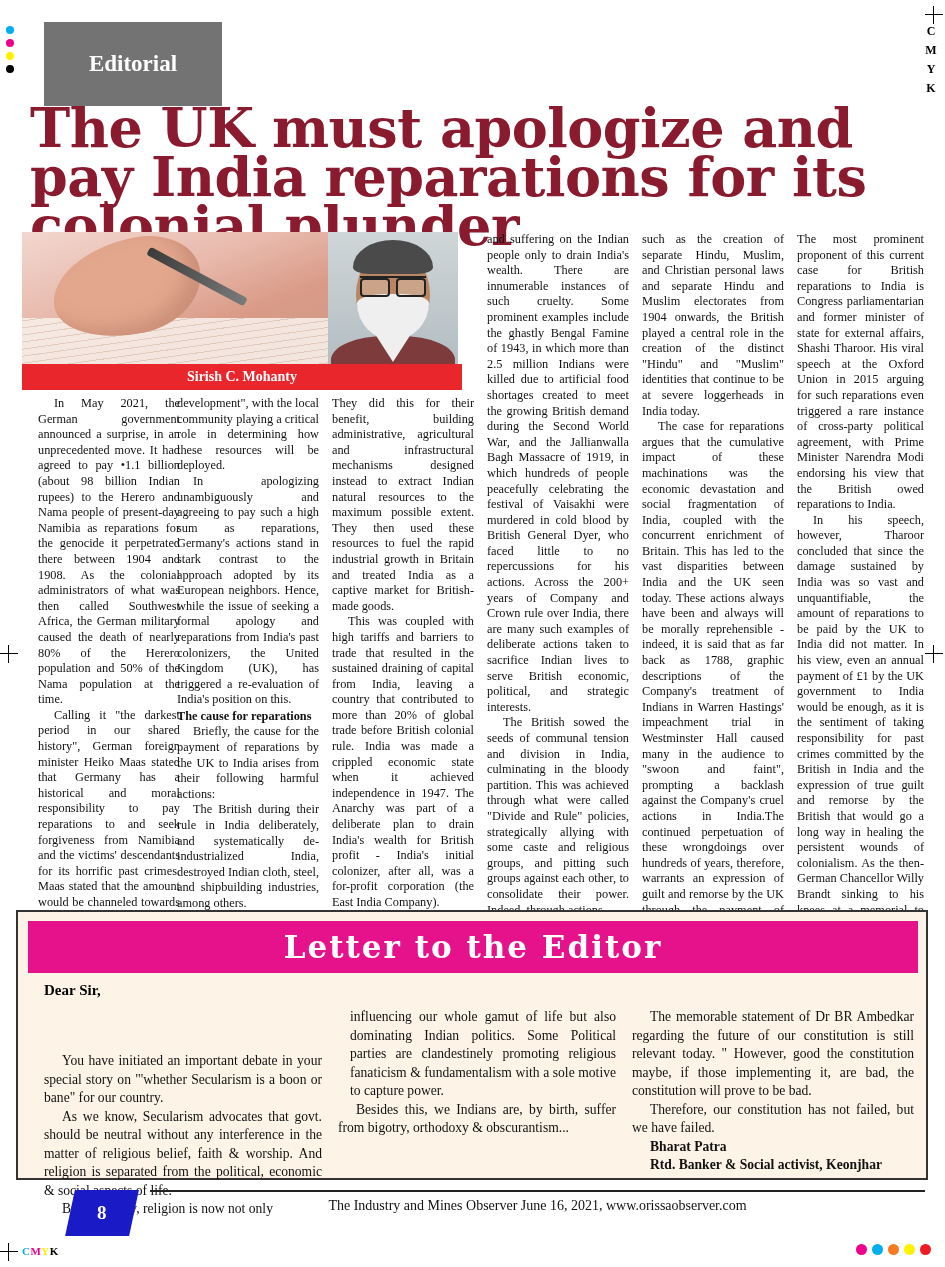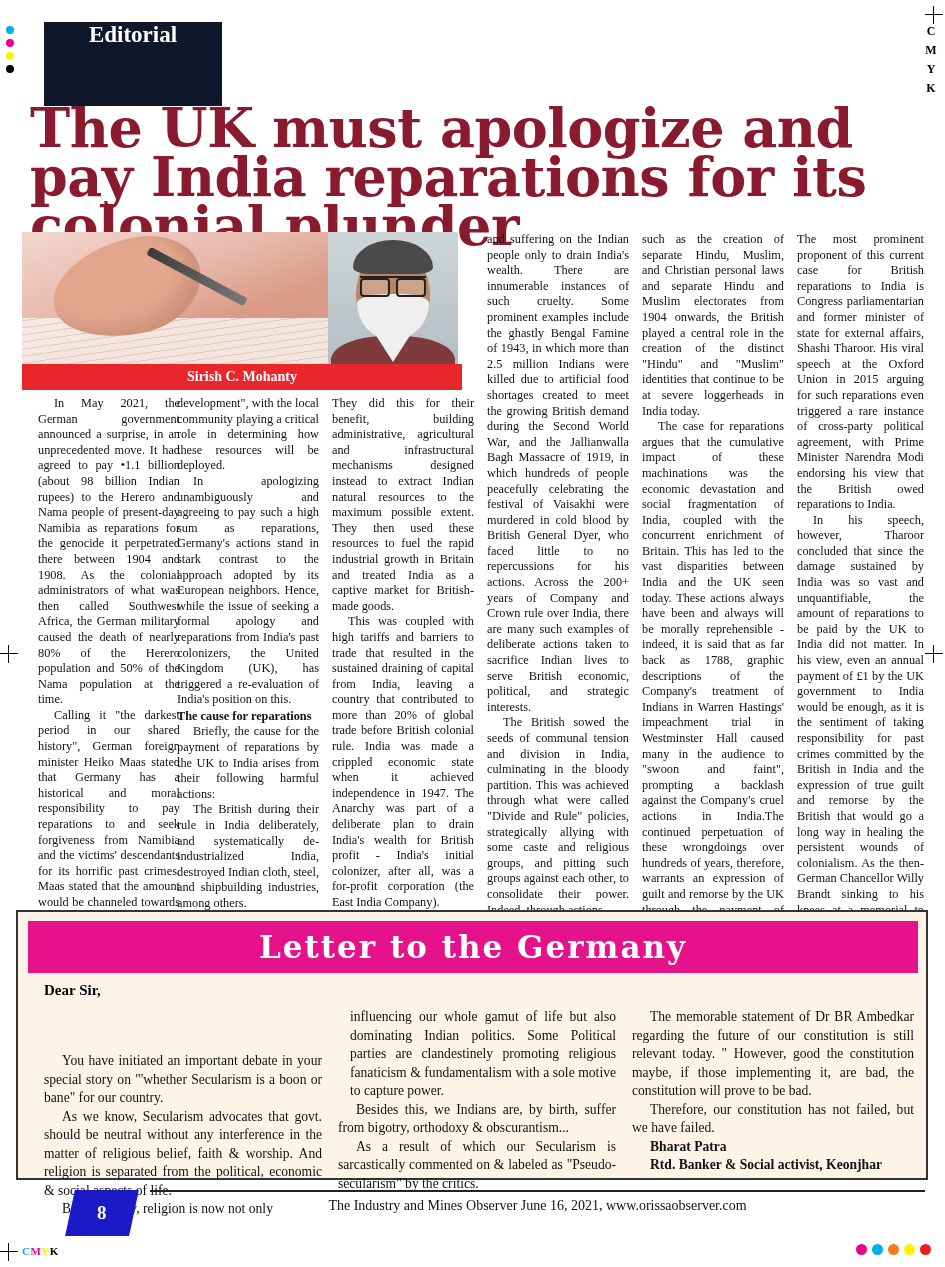--- a/index.html
+++ b/index.html
@@ -84,22 +84,23 @@
   .cmyk-bottom .y { color: #fff200; }
   .cmyk-bottom .k { color: #000; }
 
   
   .editorial-tag {
     position: absolute;
     left: 44px;
     top: 22px;
     width: 178px;
     height: 84px;
-    background: #0f172a;
+    background: #737373;
     display: flex;
+    align-items: center;
     justify-content: center;
   }
   .editorial-tag span {
     color: #ffffff;
     font-size: 23px;
     font-weight: bold;
     font-family: "Liberation Serif", serif;
   }
 
   
@@ -473,34 +474,33 @@
 
   <div class="col c6">
     <p class="noindent">The most prominent proponent of this current case for British reparations to India is Congress parliamentarian and former minister of state for external affairs, Shashi Tharoor. His viral speech at the Oxford Union in 2015 arguing for such reparations even triggered a rare instance of cross-party political agreement, with Prime Minister Narendra Modi endorsing his view that the British owed reparations to India.</p>
     <p><span>In his speech, however, Tharoor concluded that since the damage sustained by India was so vast and unquantifiable, the amount of reparations to be paid by the UK to India did not matter. In his view, even an annual payment of £1 by the UK government to India would be enough, as it is the sentiment of taking responsibility for past crimes committed by the British in India and the expression of true guilt and remorse by the British that would go a long way in healing the persistent wounds of colonialism. As the then-German Chancellor Willy Brandt sinking to his knees at a memorial to the thousands of Jews who lost their lives in the Warsaw Ghetto as a sign of German atonement for its role in the Holocaust.</span><span class="endmark"></span></p>
   </div>
 
 </div>
 
 <div class="letter-box">
   <div class="letter-banner">
-    <span>Letter to the Germany</span>
+    <span>Letter to the Editor</span>
   </div>
   <div class="dear-sir">Dear Sir,</div>
 
   <div class="lcol l1">
     <p>You have initiated an important debate in your special story on "'whether Secularism is a boon or bane" for our country.</p>
     <p>As we know, Secularism advocates that govt. should be neutral without any interference in the matter of religious belief, faith &amp; worship. And religion is separated from the political, economic &amp; social aspects of life.</p>
     <p>But, in reality, religion is now not only</p>
   </div>
 
   <div class="lcol l2">
     <p class="noindent">influencing our whole gamut of life but also dominating Indian politics. Some Political parties are clandestinely promoting religious fanaticism &amp; fundamentalism with a sole motive to capture power.</p>
     <p>Besides this, we Indians are, by birth, suffer from bigotry, orthodoxy &amp; obscurantism...</p>
-    <p>As a result of which our Secularism is sarcastically commented on &amp; labeled as "Pseudo-secularism" by the critics.</p>
   </div>
 
   <div class="lcol l3">
     <p>The memorable statement of Dr BR Ambedkar regarding the future of our constitution is still relevant today.  " However, good the constitution maybe, if those implementing it, are bad, the constitution will prove to be bad.</p>
     <p>Therefore,  our constitution has not failed, but we have failed.</p>
     <p class="sig">Bharat  Patra</p>
     <p class="sig">Rtd. Banker  &amp; Social activist,  Keonjhar</p>
   </div>
 </div>
 

